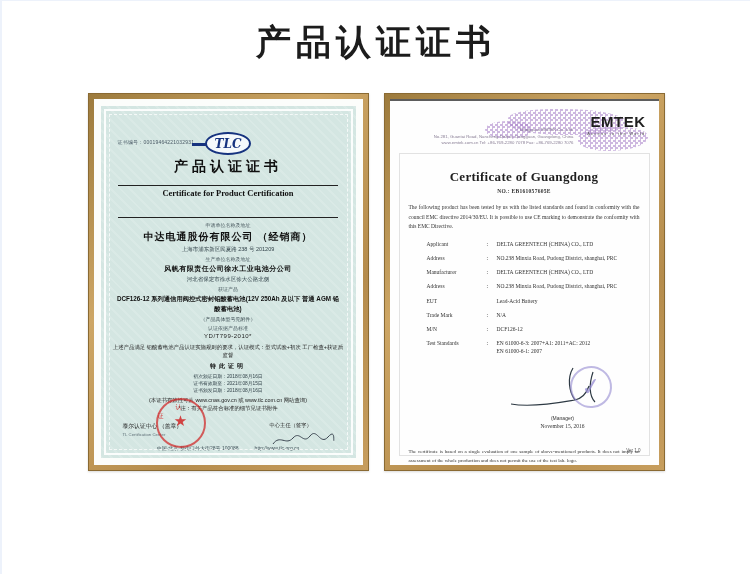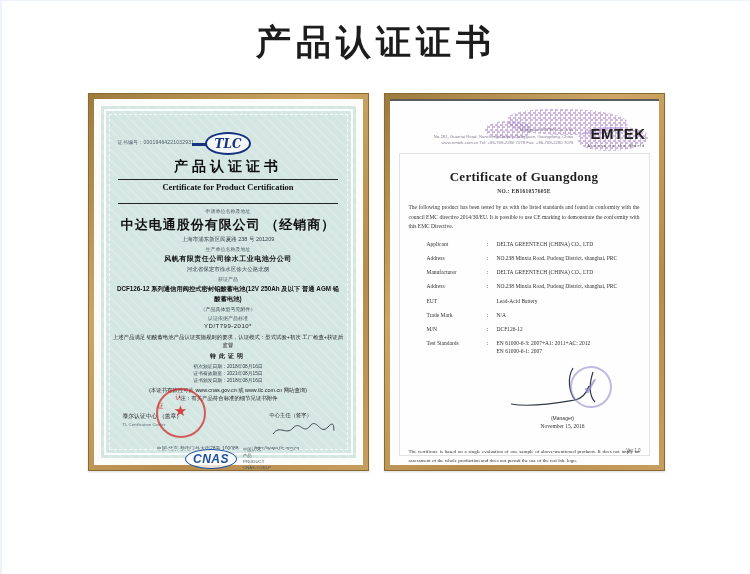--- a/index.html
+++ b/index.html
@@ -57,24 +57,24 @@
     font:italic bold 12px "DejaVu Serif", serif;
     display:flex; align-items:center; justify-content:center;
     position:relative; z-index:2;
   }
   .tlc-logo::before { content:""; position:absolute; left:-15px; top:9px; width:15px; height:3px; background:#16337f; }
   .tlc-title { font-size:14px; font-weight:bold; letter-spacing:4px; color:#101010; margin-top:3px; }
   .tlc-subtitle {
     font:bold 8.5px "Liberation Serif", serif;
     color:#111;
     border-top:1px solid #222; border-bottom:1px solid #222;
-    width:86%; margin:3px auto 4px; padding:2px 0 11px;
+    width:86%; margin:9px auto 4px; padding:2px 0 19px;
   }
   .t-lbl { font-size:5px; color:#4a5a60; margin-top:3px; }
-  .t-applicant { font-size:13px; font-weight:bold; color:#101010; letter-spacing:1px; margin-top:2px; }
+  .t-applicant { font-size:10px; font-weight:bold; color:#101010; letter-spacing:1px; margin-top:2px; }
   .t-manu { font-size:7px; font-weight:bold; color:#101010; letter-spacing:.5px; margin-top:2px; }
   .t-addr { font-size:5.5px; color:#33434a; margin-top:2px; }
   .t-product { font-size:6.3px; font-weight:bold; color:#101010; line-height:1.55; padding:0 14px; margin-top:2px; }
   .t-note { font-size:5px; color:#33434a; margin-top:2px; }
   .t-standard { font-size:6px; color:#222; margin-top:2px; letter-spacing:.5px; }
   .t-statement { font-size:5.4px; color:#222; line-height:1.55; padding:0 12px; margin-top:4px; }
   .t-certify { font-size:6px; font-weight:bold; letter-spacing:3px; color:#111; margin-top:3px; }
   .t-dates { margin-top:2px; }
   .t-dates div { font-size:4.8px; color:#33434a; margin-top:1px; }
   .t-validity { font-size:5.4px; color:#222; margin-top:4px; }
@@ -111,21 +111,21 @@
     position:relative;
     padding:8px 13px;
   }
   .emtek-innerline { position:absolute; inset:52px 9px 9px 9px; border:1px solid #e2e2e2; pointer-events:none; }
   .emtek-header { position:relative; height:52px; }
   .map-blob { position:absolute; opacity:.55;
     background:conic-gradient(#a77fc9 25%, transparent 0 50%, #a77fc9 0 75%, transparent 0) 0 0/5px 5px; }
   .map-1 { right:18px; top:0; width:120px; height:26px; border-radius:40% 60% 50% 50%; }
   .map-2 { right:-2px; top:18px; width:70px; height:24px; border-radius:50% 40% 60% 45%; }
   .map-3 { right:115px; top:12px; width:46px; height:18px; border-radius:55% 45% 50% 60%; }
-  .emtek-logo { position:absolute; right:0; top:16px; font-size:15px; font-weight:800; letter-spacing:.5px; color:#1e1e1e; text-align:right; }
+  .emtek-logo { position:absolute; right:0; top:4px; font-size:15px; font-weight:800; letter-spacing:.5px; color:#1e1e1e; text-align:right; }
   .emtek-tagline { font-size:4px; font-weight:normal; color:#555; letter-spacing:1.2px; text-align:right; margin-top:1px; }
   .emtek-lines { position:absolute; right:72px; top:18px; text-align:right; font-size:4.3px; color:#8a7f96; line-height:1.55; }
   .em-title { text-align:center; font:bold 13px "Liberation Serif", serif; color:#1e1e1e; margin-top:8px; letter-spacing:.3px; }
   .em-no { text-align:center; font:bold 5.5px "Liberation Serif", serif; color:#333; margin-top:3px; letter-spacing:.3px; }
   .em-intro { font:5.5px/1.75 "Liberation Serif", serif; color:#333; text-align:justify; margin:9px 6px 0; }
   .em-table { margin:9px 0 0 24px; }
   .em-row { display:flex; font:5.5px/1.4 "Liberation Serif", serif; color:#333; margin-bottom:6.5px; text-align:left; }
   .em-row .lab { width:60px; flex:none; }
   .em-row .col { width:10px; flex:none; }
   .em-row .val { flex:1; white-space:pre-line; }
@@ -203,27 +203,20 @@
             <div class="star">★</div>
           </div>
           <div class="sig-right">
             <div class="cn">中心主任（签字）</div>
             <svg width="66" height="18" viewBox="0 0 66 18">
               <path d="M3 13 C10 3, 16 15, 23 7 S33 14, 40 5 S50 15, 58 6 S63 12, 64 9" fill="none" stroke="#3a4450" stroke-width="1"></path>
             </svg>
           </div>
         </div>
 
-        <div class="cnas-row">
-          <div class="cnas-oval">CNAS</div>
-          <div class="cnas-detail">中国认可
-产品
-PRODUCT
-CNAS-C030-P</div>
-        </div>
 
         <div class="tlc-footer">
           <span>中国·北京·新街口外大街28号  100088</span>
           <span>http://www.tlc.org.cn</span>
         </div>
 
       </div>
     </div>
   </div>
 

